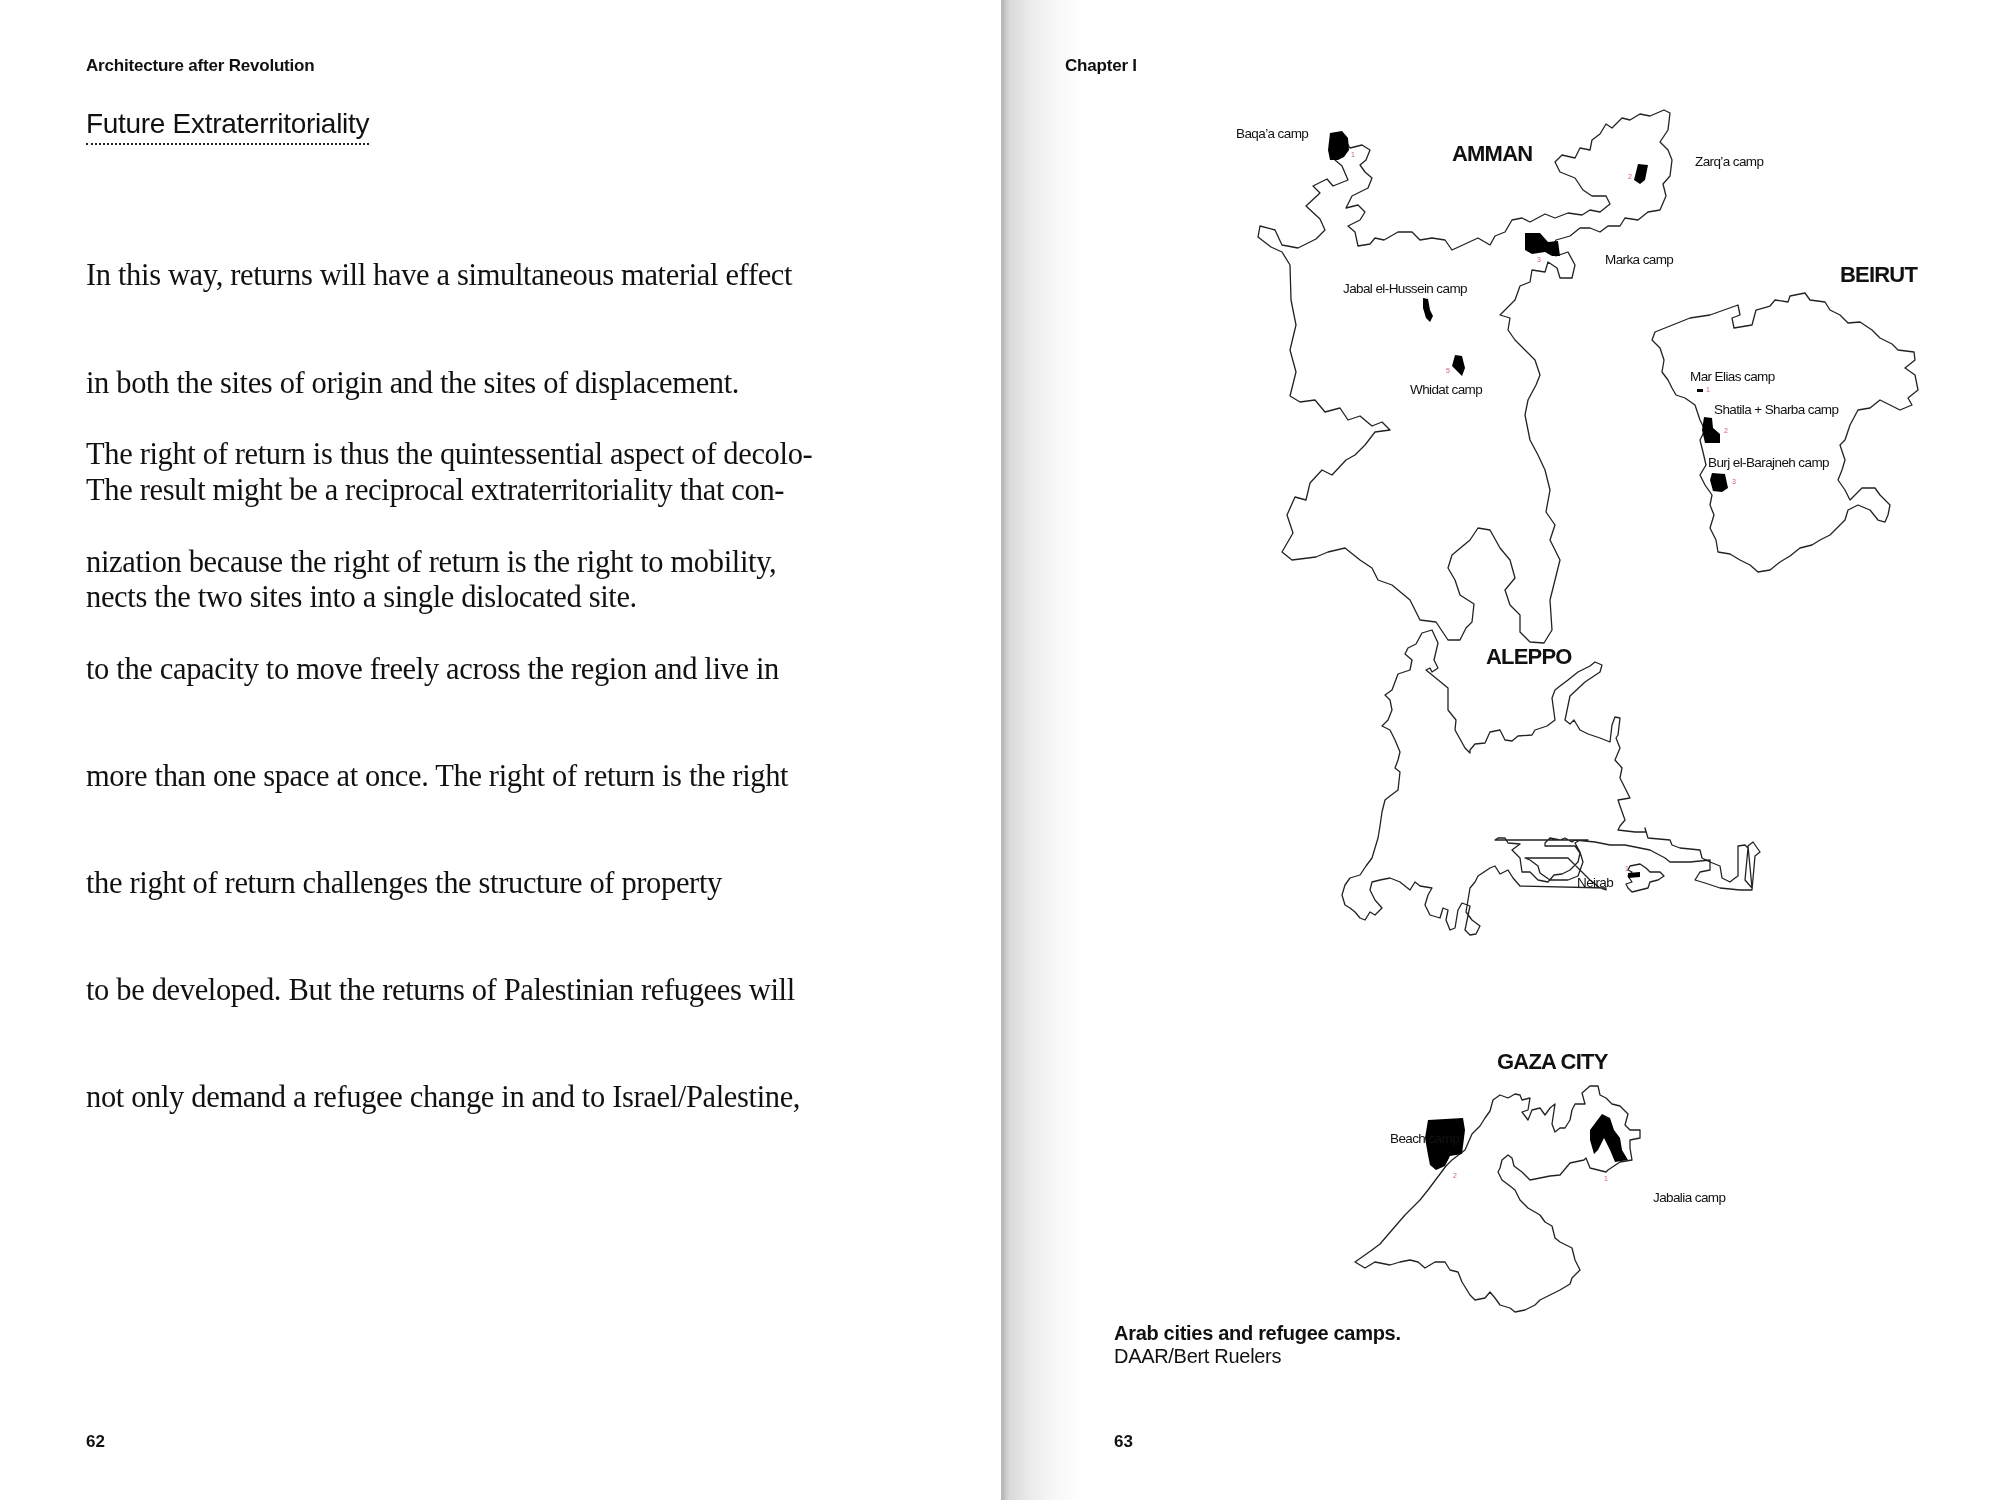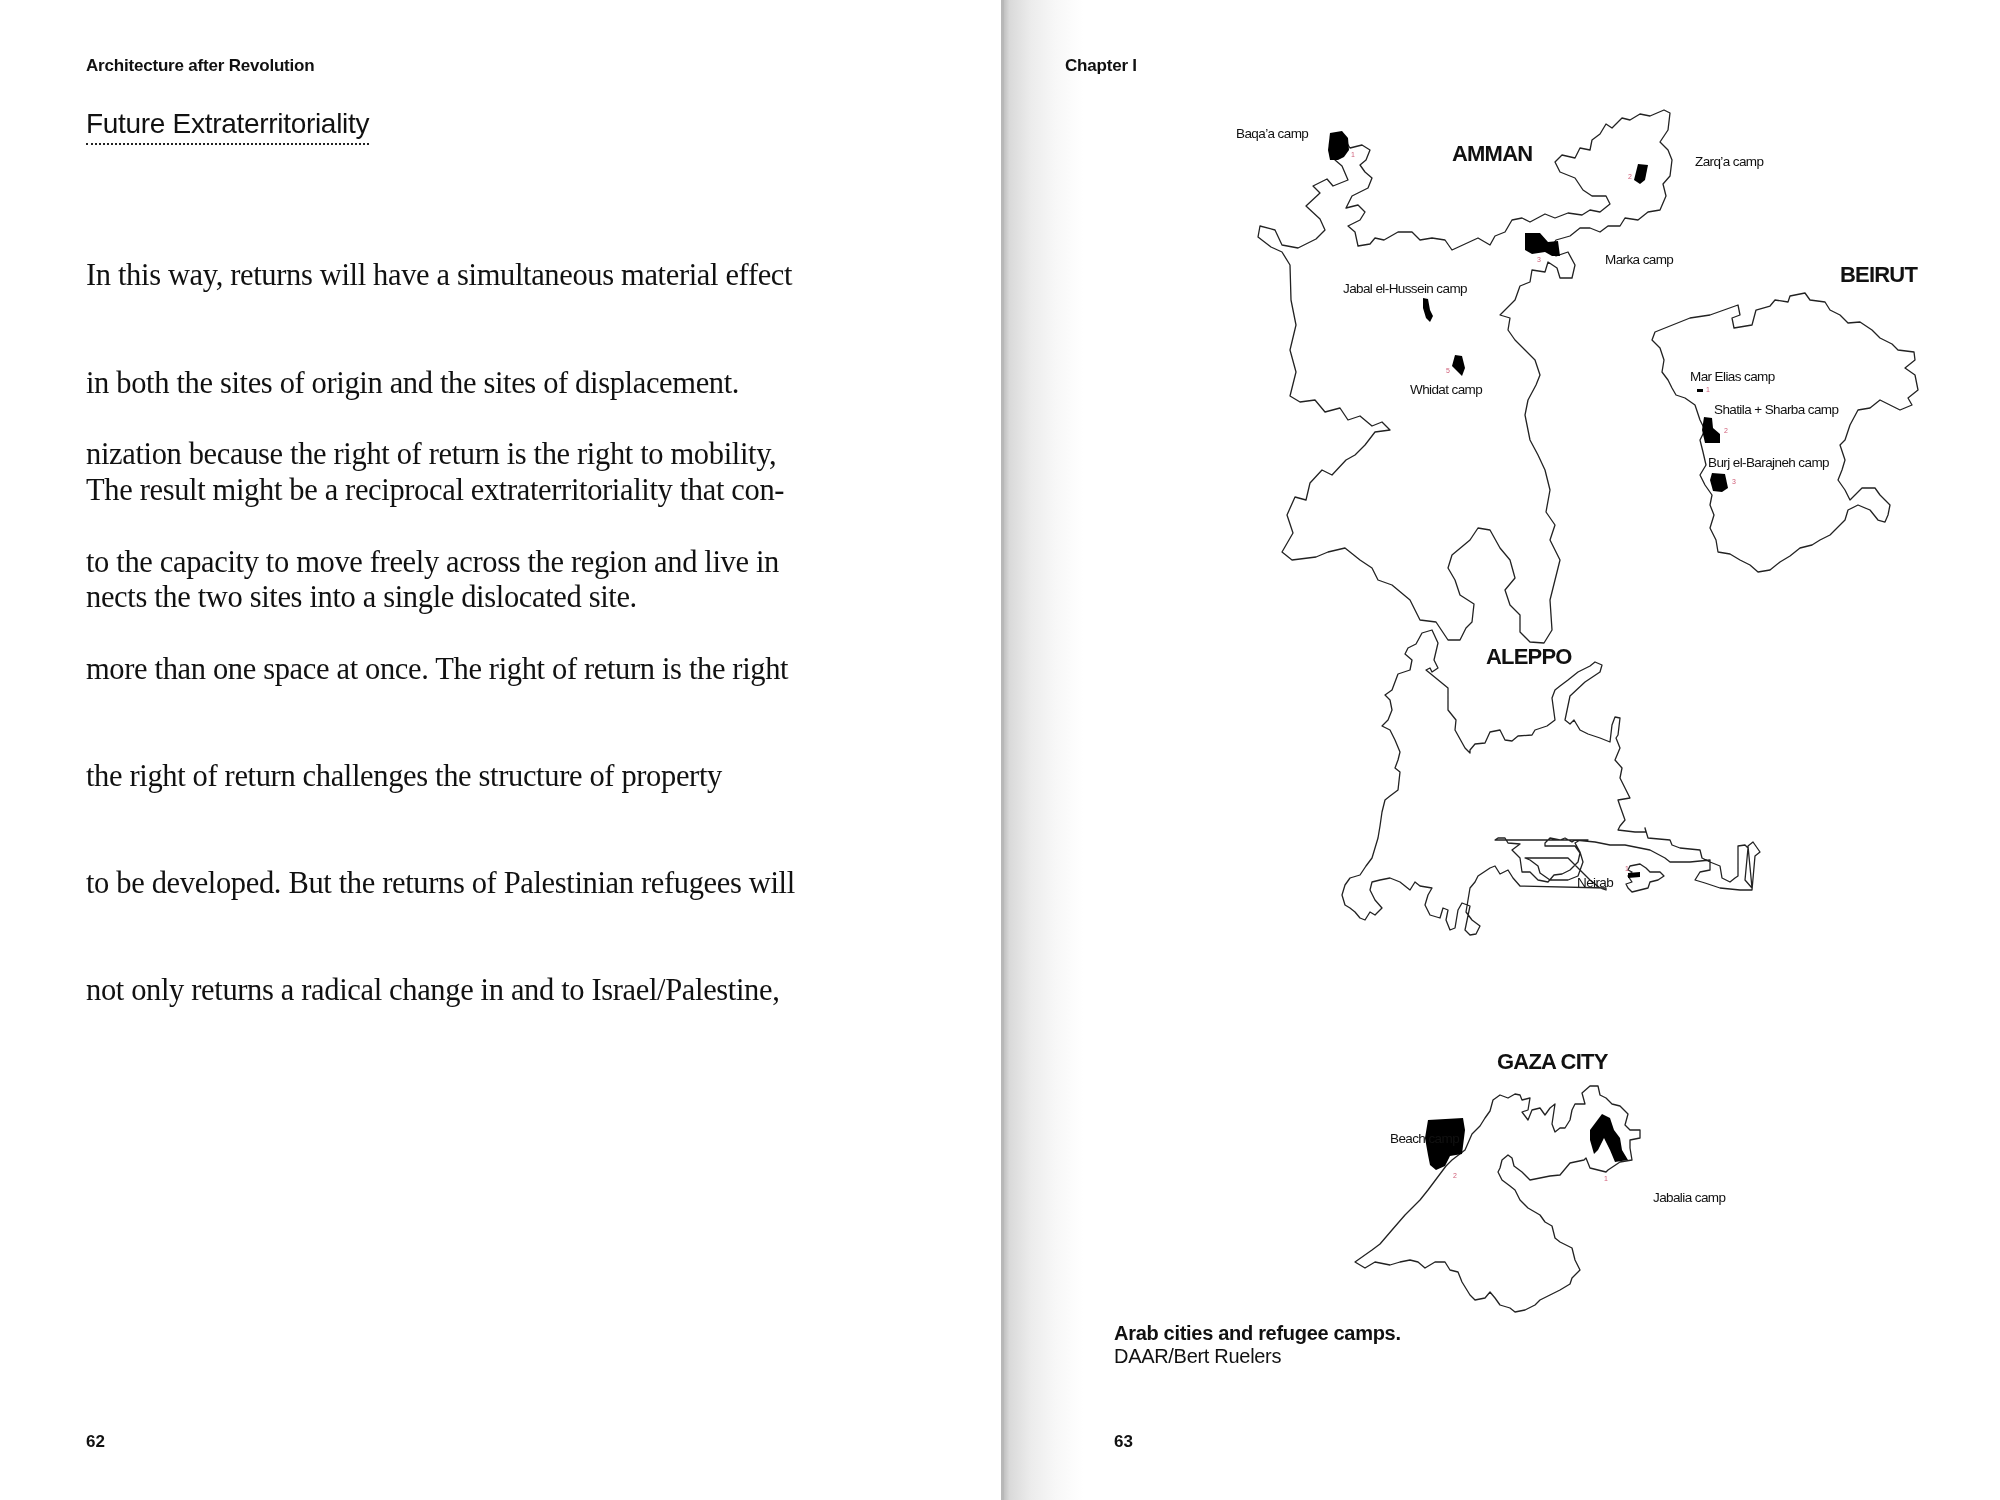--- a/index.html
+++ b/index.html
@@ -32,26 +32,27 @@
   <div class="section-title">Future Extraterritoriality</div>
 
   <div class="body-text" id="para-0" style="top:187px;">
     <div>In this way, returns will have a simultaneous material effect</div>
     <div>in both the sites of origin and the sites of displacement.</div>
     <div>The result might be a reciprocal extraterritoriality that con-</div>
     <div>nects the two sites into a single dislocated site.</div>
   </div>
 
   <div class="body-text" id="para-1" style="top:366px;">
+    <div>The right of return is thus the quintessential aspect of decolo-</div>
     <div>nization because the right of return is the right to mobility,</div>
     <div>to the capacity to move freely across the region and live in</div>
     <div>more than one space at once. The right of return is the right</div>
     <div>the right of return challenges the structure of property</div>
     <div>to be developed. But the returns of Palestinian refugees will</div>
-    <div>not only returns a radical change in and to Israel/Palestine,</div>
+    <div>not only demand a refugee change in and to Israel/Palestine,</div>
     
     
     
     
     
     
     
     
     
   </div>

